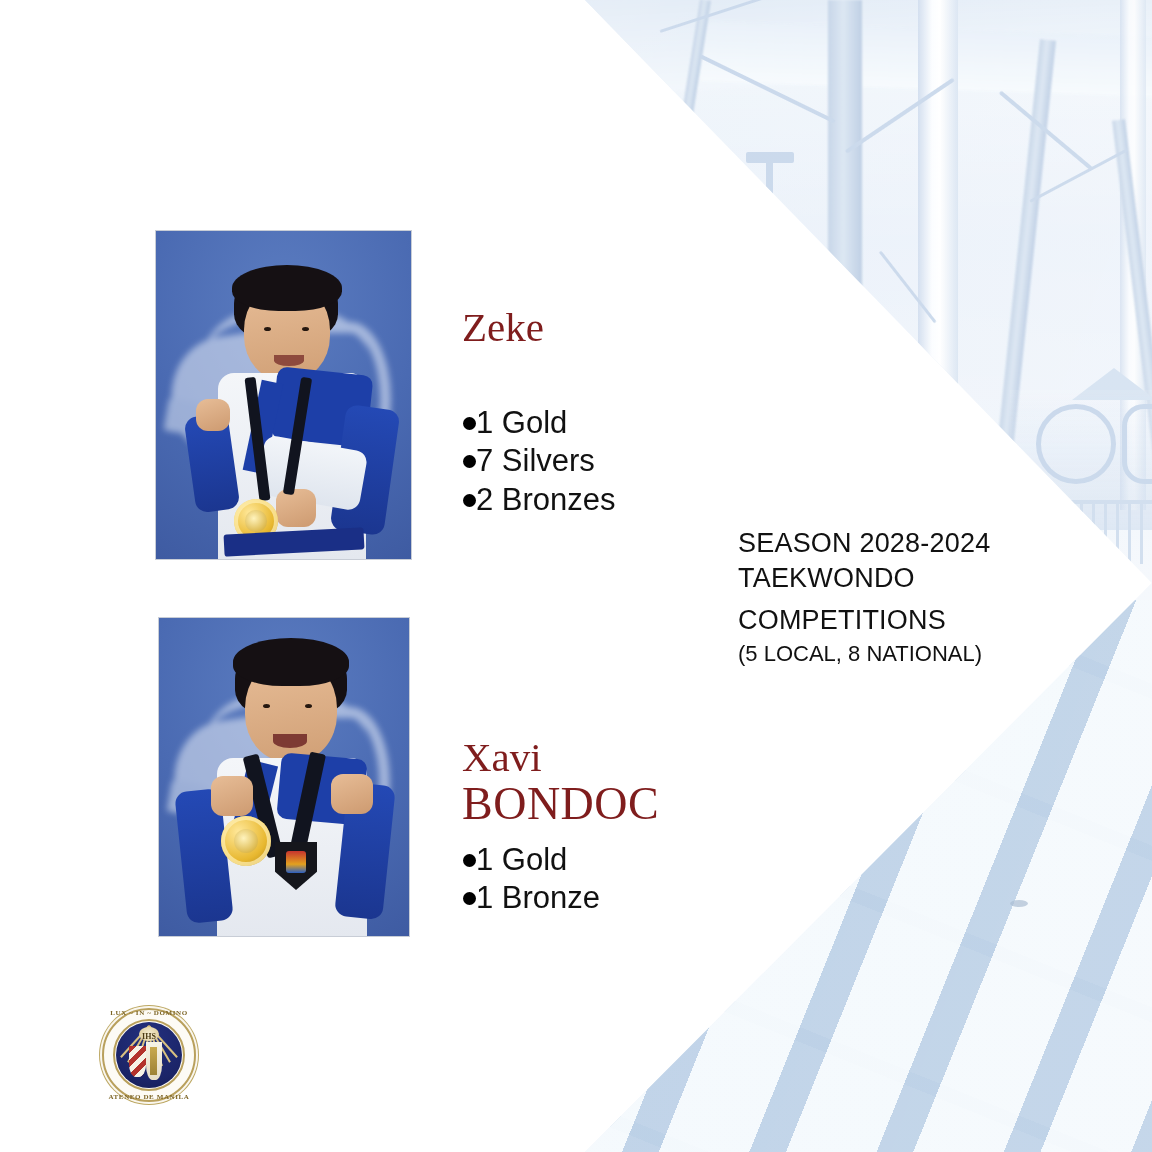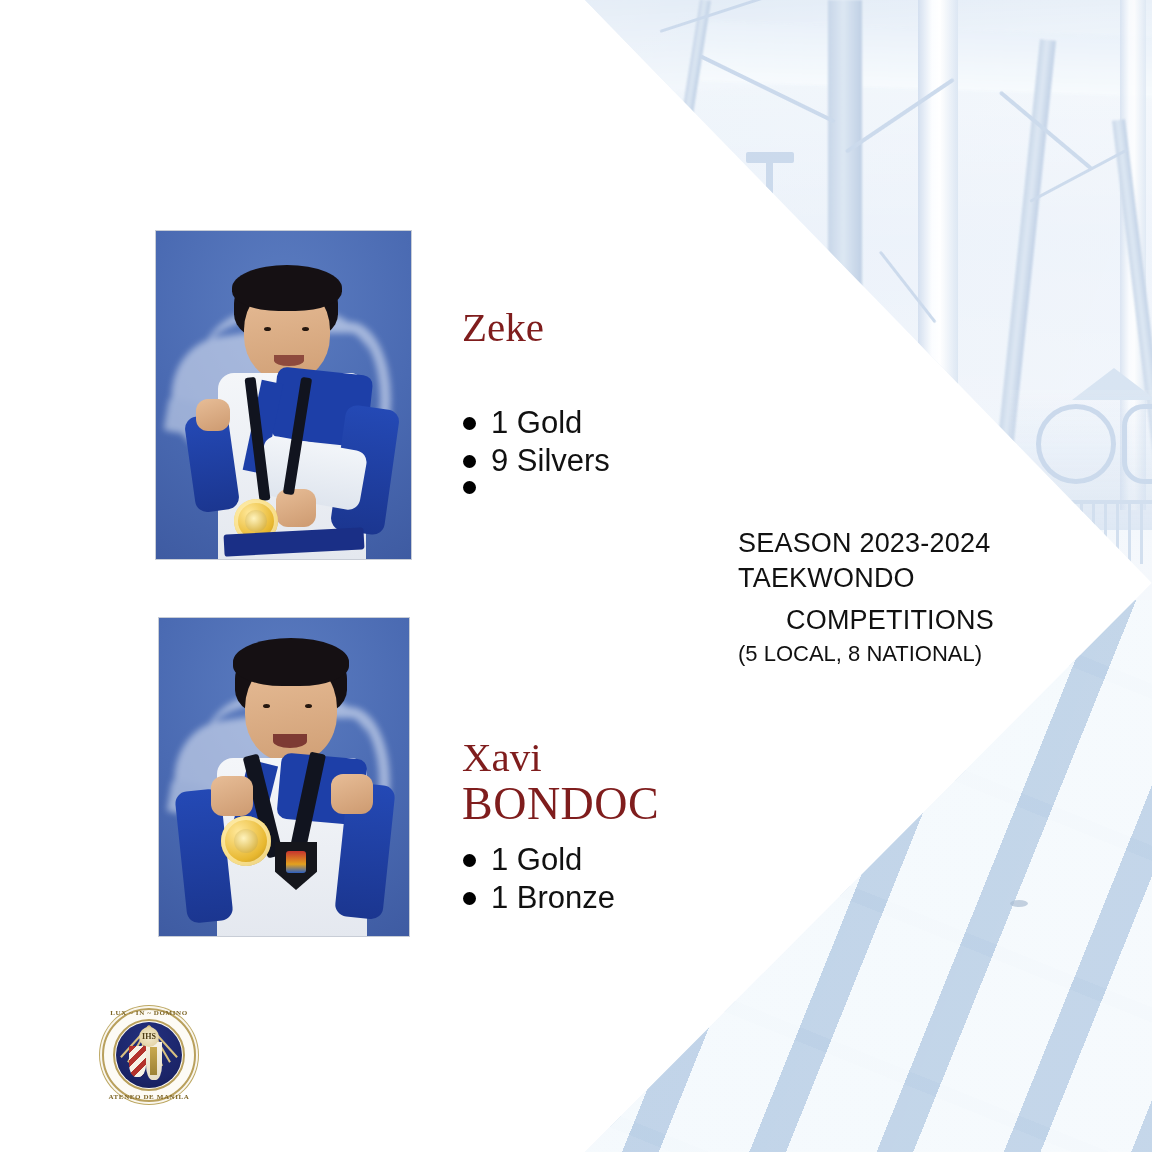--- a/index.html
+++ b/index.html
@@ -222,21 +222,21 @@
     color:#7f1d1d;
     line-height:1.08;
   }
   .name .first{display:block;font-size:41px;font-weight:normal;}
   .name .last{display:block;font-size:46px;font-weight:normal;letter-spacing:.5px;}
   .medals{
     position:absolute;margin:0;padding:0;list-style:none;
     color:#111111;font-size:31px;line-height:1.24;
     font-family:"Liberation Sans", sans-serif;
   }
-  .medals li{display:flex;align-items:center;gap:15px;white-space:nowrap;}
+  .medals li{display:flex;align-items:center;white-space:nowrap;}
   .medals .dot{
     width:13px;height:13px;border-radius:50%;background:#000;flex:none;margin-left:8px;
   }
 
   
   .season{
     position:absolute;left:738px;top:526px;width:330px;
     color:#111;
   }
   .season .line{font-size:27px;line-height:1.28;letter-spacing:.2px;white-space:nowrap;}
@@ -256,21 +256,21 @@
     position:absolute;inset:16px;border-radius:50%;
     background:radial-gradient(circle at 50% 26%, #23307f 0%, #1b2467 70%, #151c52 100%);
     overflow:hidden;
   }
   .seal .rays{
     position:absolute;left:50%;top:6%;width:2px;height:64%;
     background:#d9c181;transform-origin:top center;
   }
   .seal .ihs{
     position:absolute;left:50%;top:8%;transform:translateX(-50%);
-    width:20px;height:20px;border-radius:50%;
+    width:20px;height:14px;border-radius:50%;
     background:radial-gradient(circle,#f4ecd2,#ddca95);
     font-size:8px;color:#4b3a12;text-align:center;line-height:20px;
     font-family:"Liberation Serif", serif;font-weight:bold;
   }
   .seal .shieldL{
     position:absolute;left:20%;top:36%;width:26%;height:48%;
     background:repeating-linear-gradient(135deg,#b3322c 0 5px,#f6f2e6 5px 10px);
     border-radius:0 0 40% 40%;
   }
   .seal .shieldR{
@@ -372,24 +372,25 @@
       <span class="first">Zeke</span>
     </div>
 
     <ul class="medals" style="left:455px;top:404px;">
       <li>
         <span class="dot"></span>
         <span>1 Gold</span>
       </li>
       <li>
         <span class="dot"></span>
-        <span>9 Silvers</span>
+        <span>7 Silvers</span>
       </li>
       <li>
         <span class="dot"></span>
+        <span>2 Bronzes</span>
       </li>
     </ul>
   </div>
 
   <div class="athlete">
     <div class="photo" style="left:158px;top:617px;width:250px;height:318px;">
       <div class="photo-inner">
         <div class="backdrop"></div>
         <div class="eagle">
           <div class="sweep"></div>
@@ -431,23 +432,23 @@
         <span>1 Gold</span>
       </li>
       <li>
         <span class="dot"></span>
         <span>1 Bronze</span>
       </li>
     </ul>
   </div>
 
   <div class="season">
-    <div class="line">SEASON 2023-2024</div>
+    <div class="line">SEASON 2028-2024</div>
     <div class="line">TAEKWONDO</div>
-    <div class="line" style="margin-top:8px;margin-left:48px;">COMPETITIONS</div>
+    <div class="line" style="margin-top:8px;">COMPETITIONS</div>
     <div class="sub">(5 LOCAL, 8 NATIONAL)</div>
   </div>
 
   <div class="footer">
     <div class="seal">
       <div class="ring"></div>
       <div class="ring2"></div>
       <div class="core">
         <div class="rays" style="transform:translateX(-50%) rotate(-42deg);"></div>
         <div class="rays" style="transform:translateX(-50%) rotate(-30deg);"></div>

